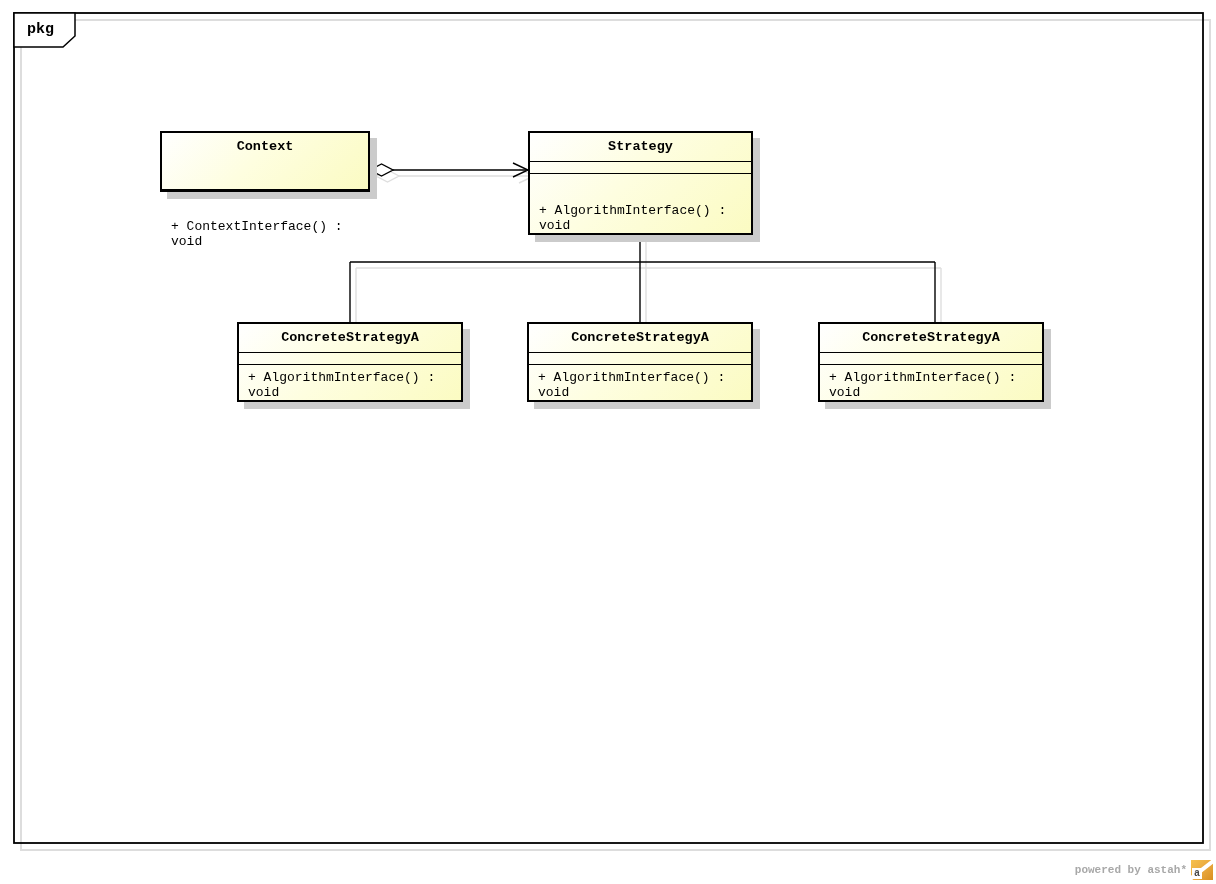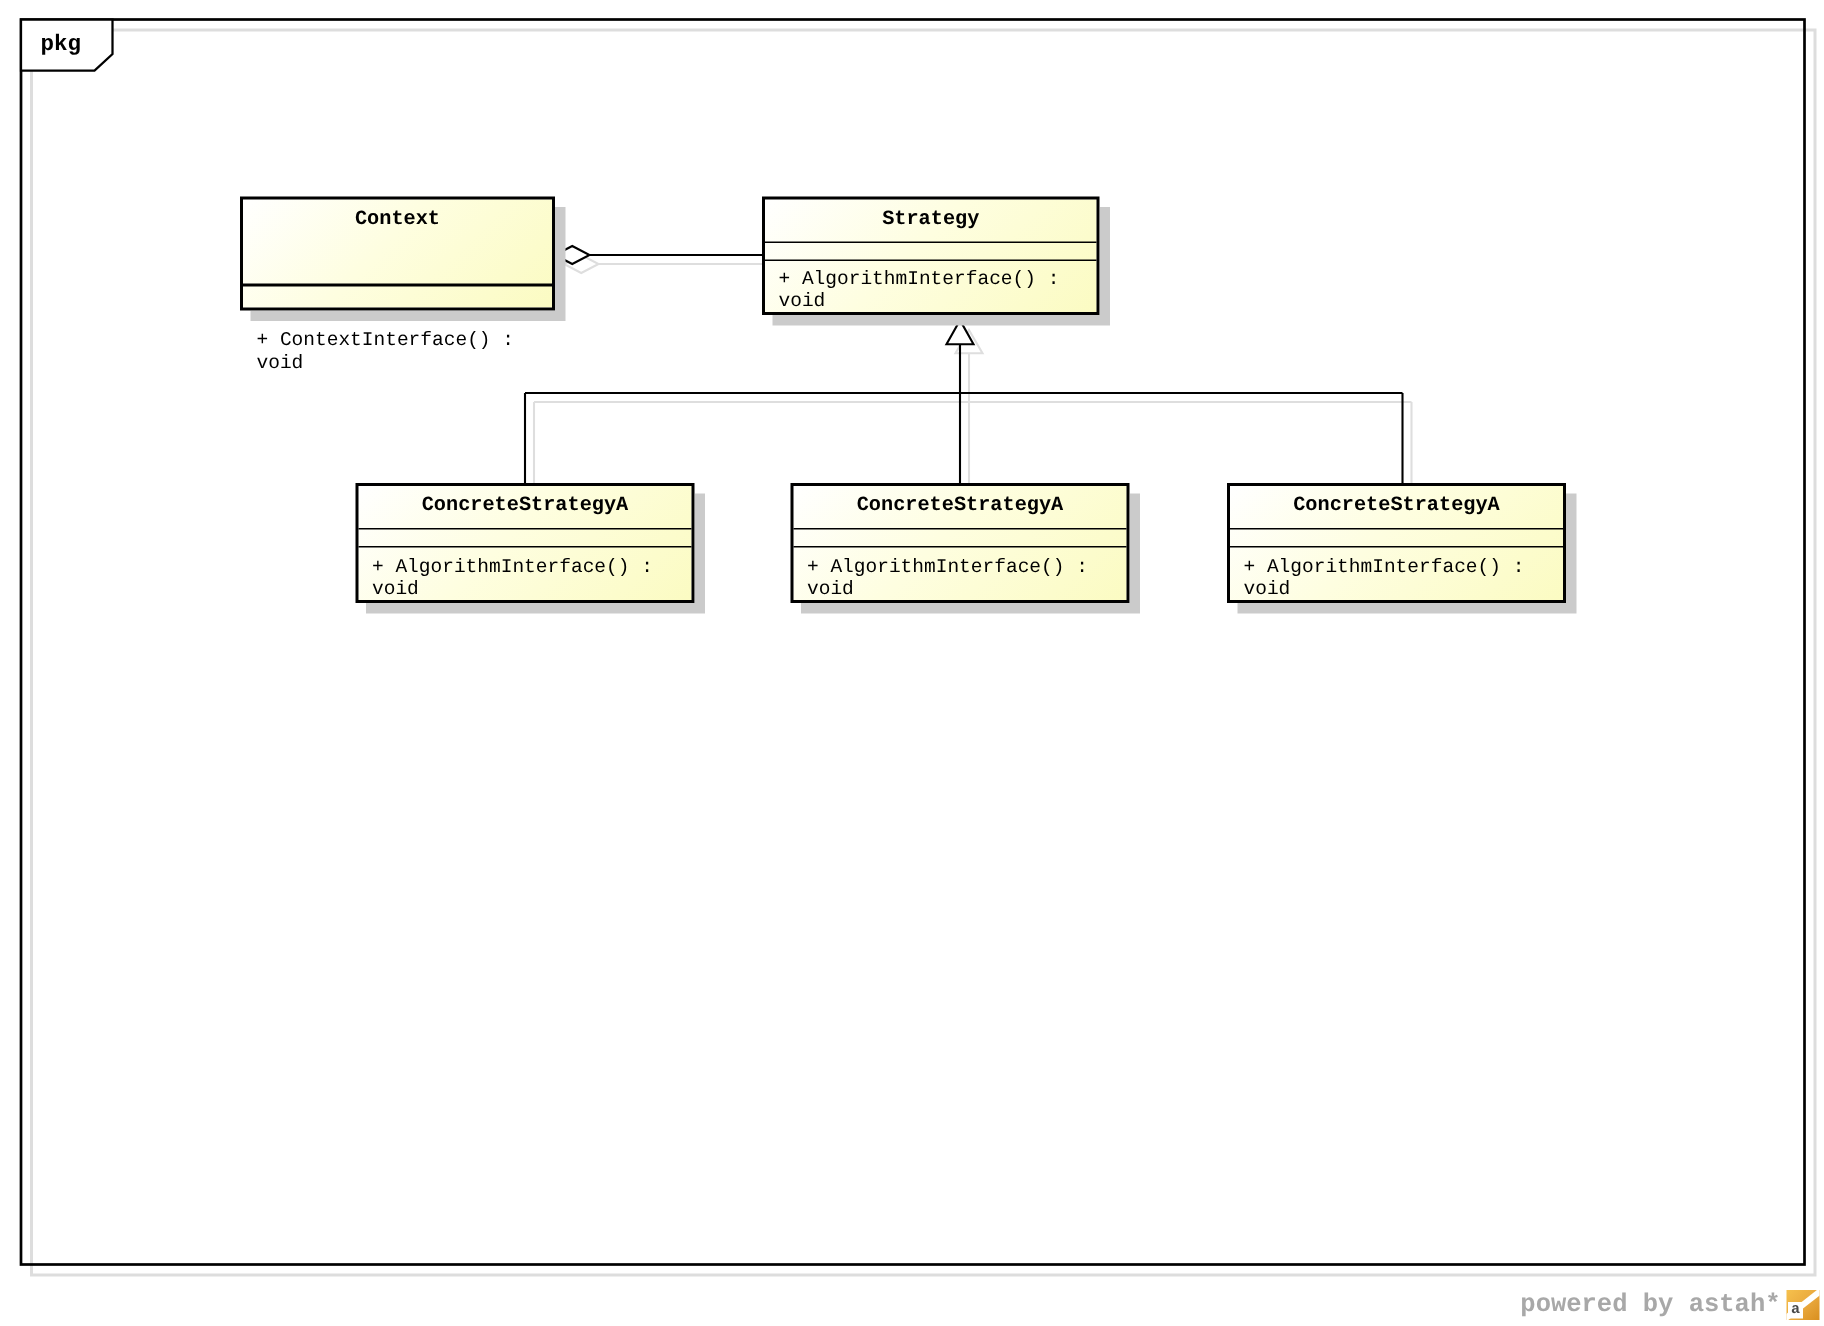--- a/index.html
+++ b/index.html
@@ -56,21 +56,21 @@
   .watermark {
     position: absolute;
     top: 858px;
     right: 3px;
     height: 24px;
     display: flex;
     align-items: center;
     gap: 4px;
   }
   .watermark-text {
-    font-size: 17px;
+    font-size: 11px;
     font-weight: bold;
     color: #a8a8a8;
   }
   .astah-logo {
     position: relative;
     width: 22px;
     height: 20px;
     background: linear-gradient(135deg, #f6c14d 0%, #e9a83d 55%, #d98f1f 100%);
     overflow: hidden;
     display: inline-block;
@@ -128,29 +128,29 @@
       <line x1="640" y1="229" x2="640" y2="323"></line>
       <line x1="350" y1="262" x2="935" y2="262"></line>
       <line x1="350" y1="262" x2="350" y2="323"></line>
       <line x1="935" y1="262" x2="935" y2="323"></line>
       <polygon points="640,213.5 631,229.5 649,229.5" fill="#ffffff"></polygon>
     </g>
   </svg>
 
   <span class="pkg-label">pkg</span>
 
-  <div class="uml-class" style="left:160px; top:131px; width:210px; height:76px;gap:28px;">
+  <div class="uml-class" style="left:160px; top:131px; width:210px; height:61px;gap:28px;">
     <div class="cls-title">Context</div>
     <div class="cls-attrs"></div>
     <div class="cls-ops">
       <span>+ ContextInterface() : void</span>
     </div>
   </div>
 
-  <div class="uml-class" style="left:508px; top:131px; width:225px; height:79px;">
+  <div class="uml-class" style="left:528px; top:131px; width:225px; height:104px;">
     <div class="cls-title">Strategy</div>
     <div class="cls-attrs"></div>
     <div class="cls-ops">
       <span>+ AlgorithmInterface() : void</span>
     </div>
   </div>
 
   <div class="uml-class" style="left:237px; top:322px; width:226px; height:80px;">
     <div class="cls-title">ConcreteStrategyA</div>
     <div class="cls-attrs"></div>

